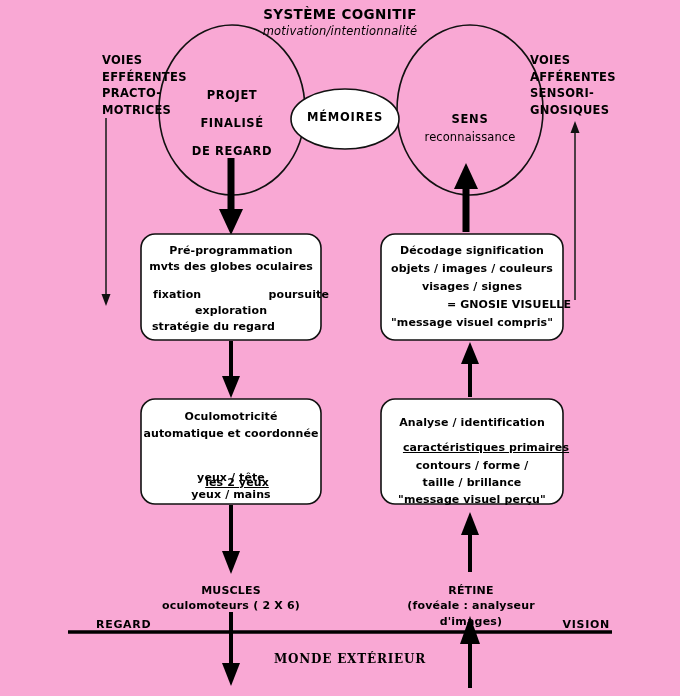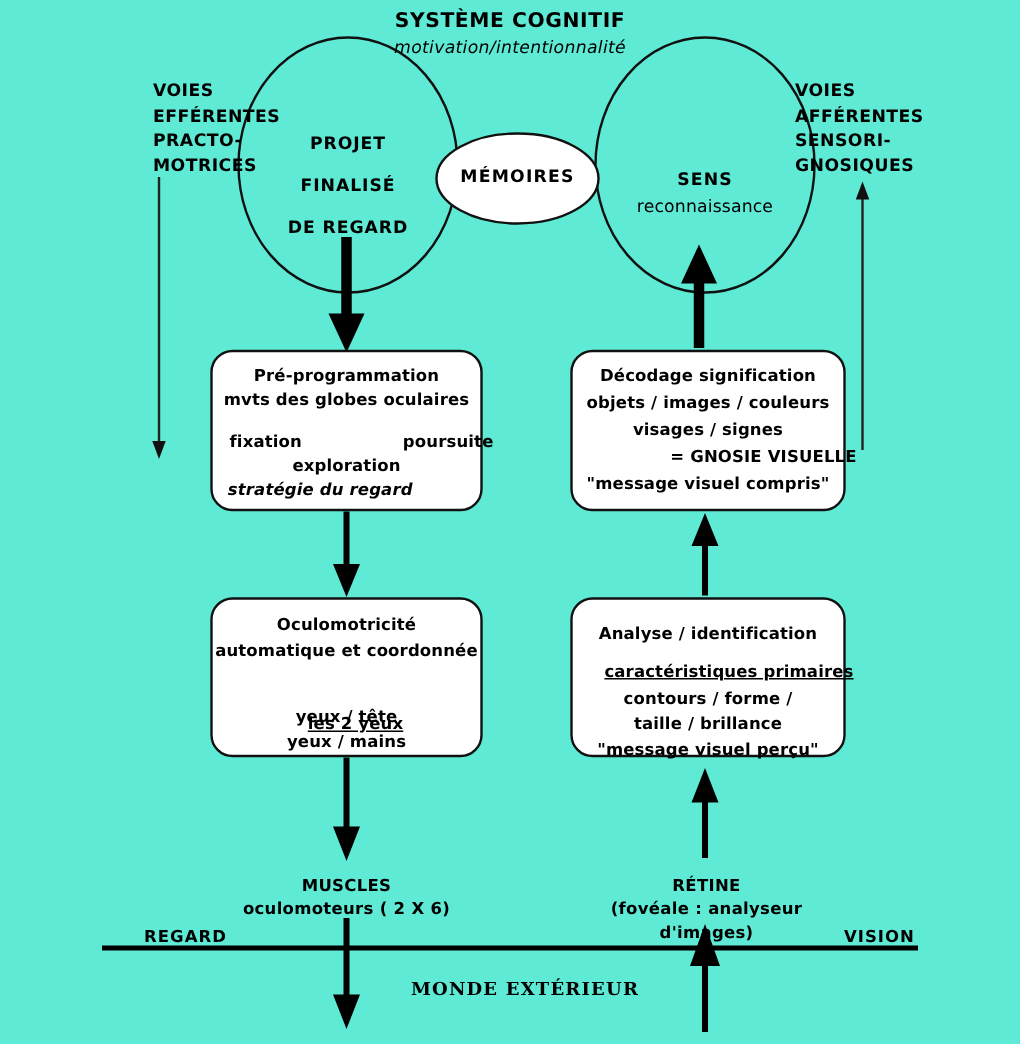--- a/index.html
+++ b/index.html
@@ -4,21 +4,21 @@
 <style>
   html,body{margin:0;padding:0;background:#fff;}
   body{
     font-family:"DejaVu Sans", sans-serif;
     color:#000;
   }
   #stage{
     position:relative;
     width:680px;
     height:696px;
-    background:#5eead4;
+    background:#f9a8d4;
     overflow:hidden;
   }
   #svg-layer{
     position:absolute;
     left:0; top:0;
     width:680px; height:696px;
   }
   .lbl{
     position:absolute;
     text-align:center;
@@ -168,21 +168,21 @@
   <div class="lbl sens-main" style="left:412px; top:112px; width:116px;">SENS</div>
   <div class="lbl sens-sub" style="left:406px; top:130px; width:128px;">reconnaissance</div>
 
   <div class="lbl boxtext" style="left:143px; top:243px; width:176px;">Pré-programmation</div>
   <div class="lbl boxtext" style="left:143px; top:259px; width:176px;">mvts des globes oculaires</div>
   <div class="twocol boxtext" style="position:absolute; left:143px; top:287px; width:176px;">
     <span>fixation</span>
     <span>poursuite</span>
   </div>
   <div class="lbl boxtext" style="left:143px; top:303px; width:176px;">exploration</div>
-  <div class="lbl boxtext" style="left:143px; top:319px; width:141px;font-style:italic;">stratégie du regard</div>
+  <div class="lbl boxtext" style="left:143px; top:319px; width:141px;">stratégie du regard</div>
 
   <div class="lbl boxtext" style="left:383px; top:243px; width:178px;">Décodage  signification</div>
   <div class="lbl boxtext" style="left:383px; top:261px; width:178px;">objets / images / couleurs</div>
   <div class="lbl boxtext" style="left:383px; top:279px; width:178px;">visages / signes</div>
   <div class="lbl boxtext" style="left:383px; top:297px; width:178px;padding-left:37px;">= GNOSIE VISUELLE</div>
   <div class="lbl boxtext" style="left:383px; top:315px; width:178px;">"message visuel compris"</div>
 
   <div class="lbl boxtext" style="left:143px; top:409px; width:176px;">Oculomotricité</div>
   <div class="lbl boxtext" style="left:143px; top:426px; width:176px;">automatique et coordonnée</div>
   <div class="lbl boxtext" style="left:143px; top:475px; width:188px;text-decoration:underline;">les 2 yeux</div>

